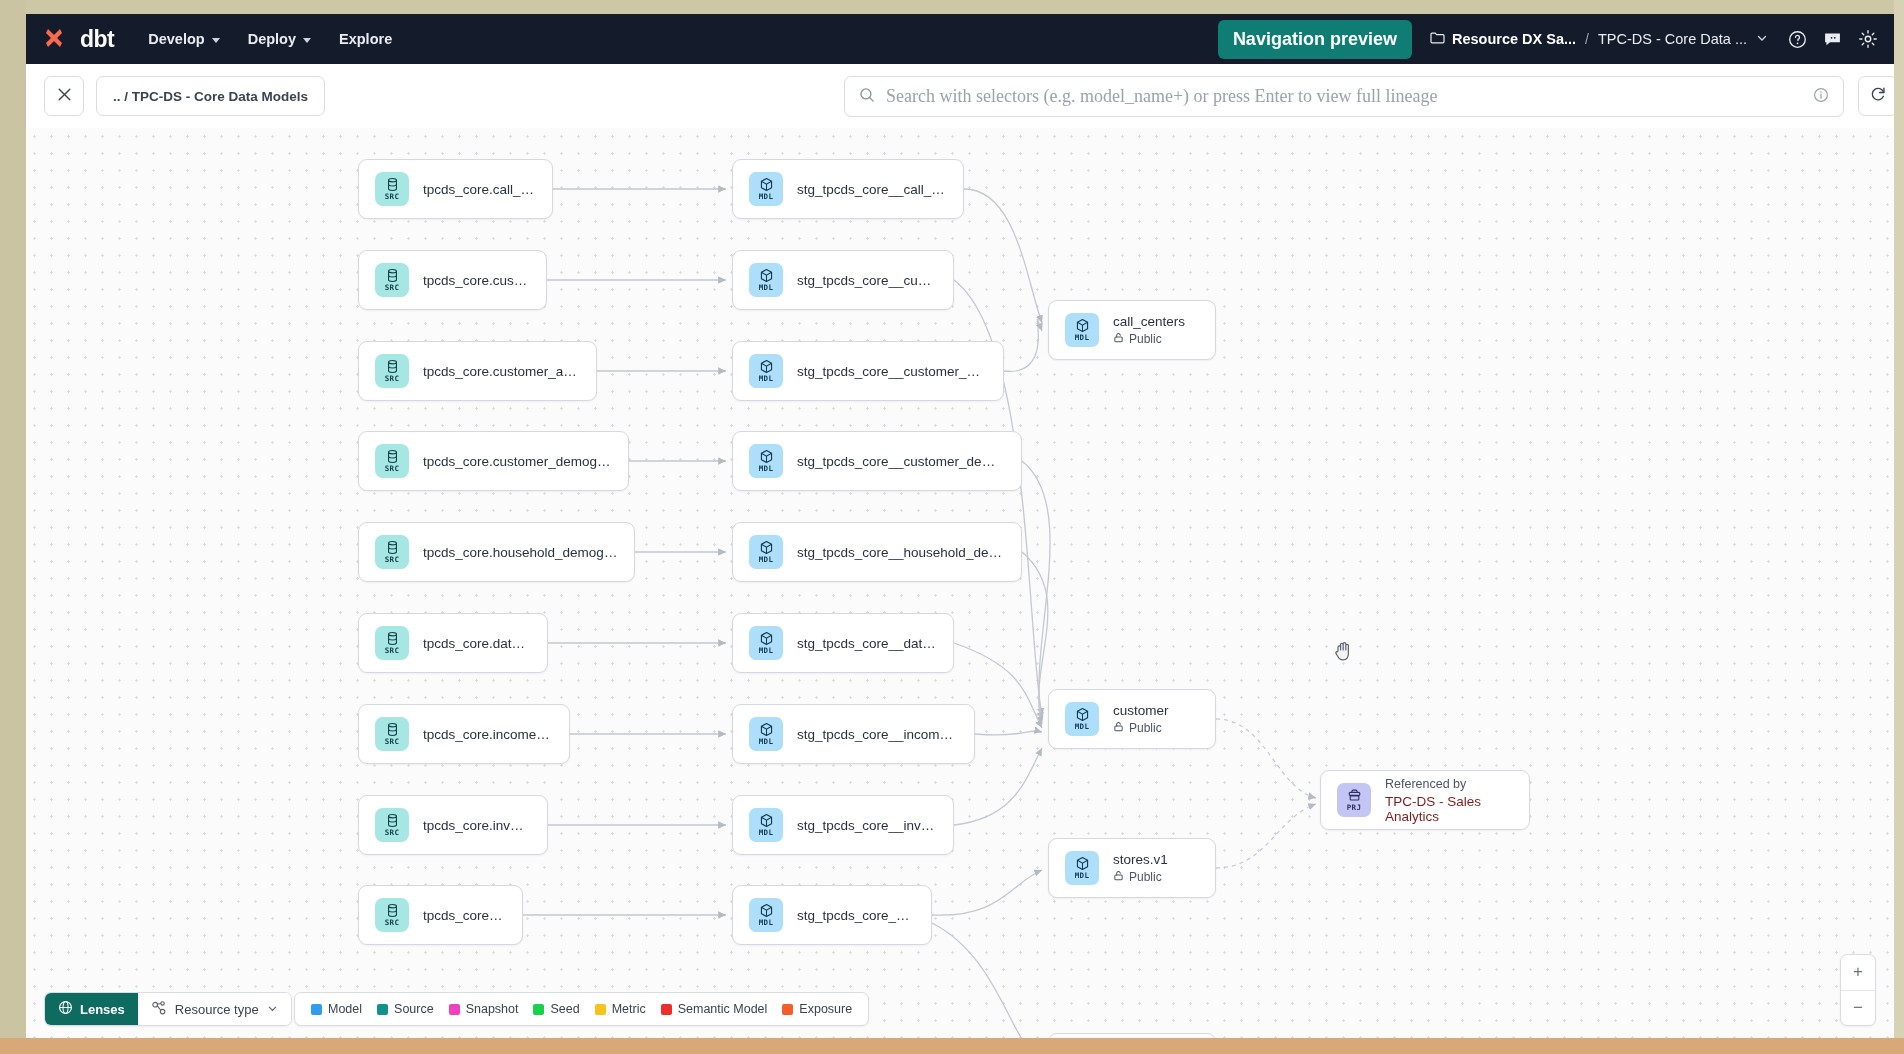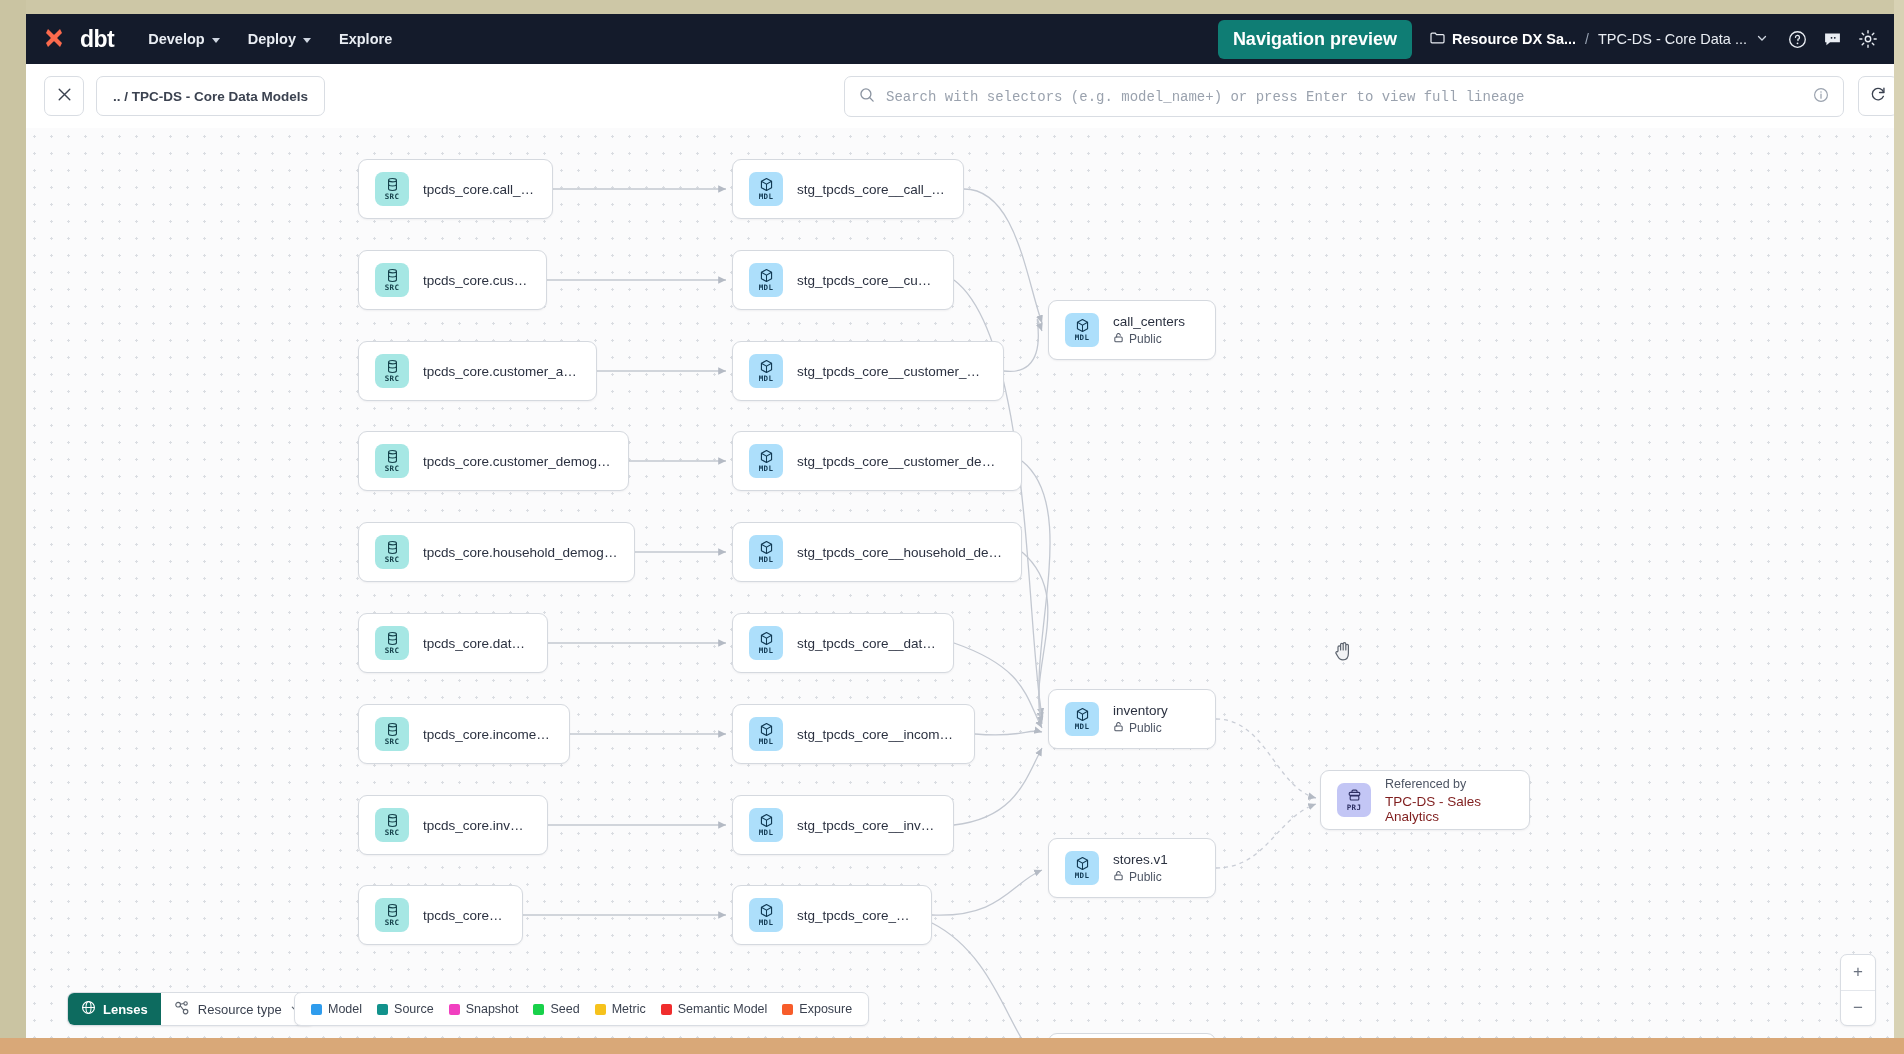--- a/index.html
+++ b/index.html
@@ -96,22 +96,22 @@
   .tb-search {
     position:absolute; left: 818px; top: 12px;
     width: 1000px; height: 41px;
     border: 1px solid #d9dde3; border-radius: 7px;
     background: #fff;
     display:flex; align-items:center;
     padding: 0 14px; gap: 11px;
   }
   .tb-search input {
     flex:1; border:0; outline:none;
-    font-family:Liberation Mono, monospace;
-    font-size: 14px; color:#3b4250;
+    font-family:Liberation Serif, serif;
+    font-size: 18px; color:#3b4250;
   }
   .tb-search input::placeholder { color:#9aa2ae; }
   .tb-refresh {
     position:absolute; left: 1832px; top: 12px;
     width: 40px; height: 40px;
     border: 1px solid #d9dde3; border-radius: 7px;
     background:#fff; display:flex; align-items:center; justify-content:center;
     cursor:pointer;
   }
 
@@ -166,21 +166,20 @@
   .bottombar {
     position:absolute; left:0; bottom:0; width:1868px; height: 62px;
     pointer-events:none;
   }
   .lenses-group {
     position:absolute; left: 18px; bottom: 12px;
     height: 34px; display:flex; align-items:stretch;
     border:1px solid #d9dde3; border-radius:7px; overflow:hidden;
     background:#fff; pointer-events:auto;
     box-shadow: 0 1px 2px rgba(16,24,40,0.06);
-    margin-left: 23px;
   }
   .lenses-btn {
     background:#0d6b5f; color:#fff;
     display:flex; align-items:center; gap:7px;
     padding: 0 13px; font-size:13px; font-weight:600; cursor:pointer;
   }
   .restype-btn {
     background:#fff; color:#3b4250;
     display:flex; align-items:center; gap:8px;
     padding: 0 13px; font-size:13px; cursor:pointer;
@@ -611,21 +610,21 @@
           </div>
           <div class="node" style="left: 1022px; top: 561px; width: 168px; height: 60px;">
             <div class="nbadge nb-mdl">
               <span class="bi"><svg width="15" height="15" viewBox="0 0 16 16" fill="none">
                   <path d="M8 1.6l5.4 3v6.8L8 14.4l-5.4-3V4.6z" stroke="#123a54" stroke-width="1.2" stroke-linejoin="round"></path>
                   <path d="M2.6 4.6L8 7.7l5.4-3.1M8 7.7v6.7" stroke="#123a54" stroke-width="1.1"></path>
                 </svg></span>
               <span class="bt">MDL</span>
             </div>
             <div class="nlabels">
-              <span class="ntitle">inventory</span>
+              <span class="ntitle">customer</span>
               <span class="nsub">
                 <span><svg width="11" height="11" viewBox="0 0 12 12" fill="none">
                     <rect x="2" y="5.4" width="8" height="5.2" rx="1.1" stroke="#4d5564" stroke-width="1.1"></rect>
                     <path d="M4 5.4V3.9A2 2 0 0 1 8 3.6" stroke="#4d5564" stroke-width="1.1" stroke-linecap="round"></path>
                   </svg></span>
                 <span>Public</span>
               </span>
             </div>
           </div>
           <div class="node" style="left: 1022px; top: 710px; width: 168px; height: 60px;">

